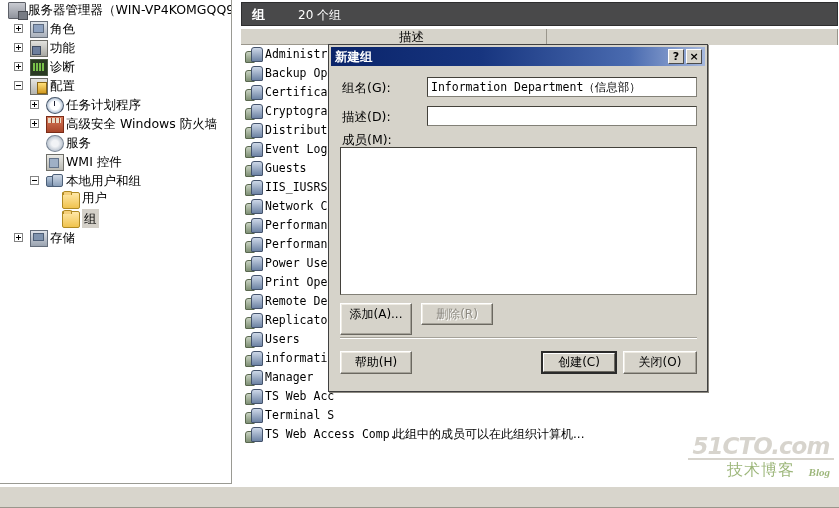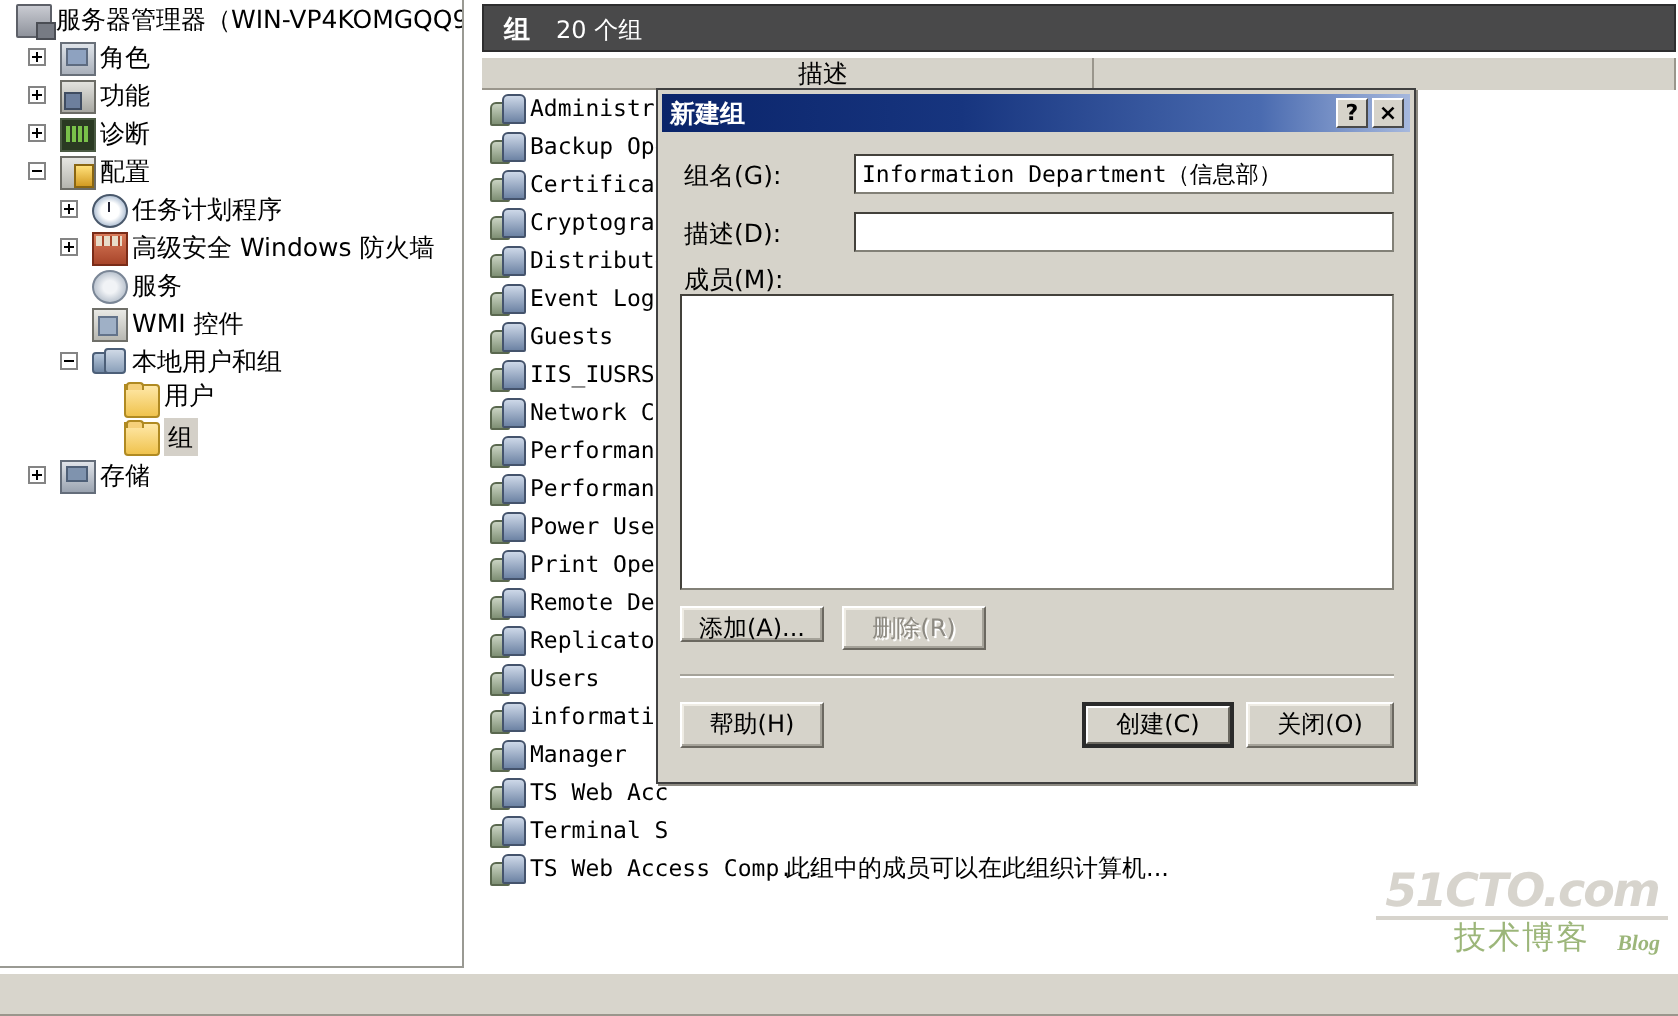--- a/index.html
+++ b/index.html
@@ -135,21 +135,21 @@
     border: 1px solid #2e2e2f;
     box-sizing: border-box;
     color: #ffffff;
     font-family: "DejaVu Sans", "Liberation Sans", sans-serif;
   }
   #list-title .t1 {
     position: absolute; left: 10px; top: 3px;
     font-size: 13px; font-weight: bold;
   }
   #list-title .t2 {
-    position: absolute; left: 36px; top: 4px;
+    position: absolute; left: 56px; top: 4px;
     font-size: 12px;
   }
   #col-header {
     position: absolute;
     left: 1px; top: 28px;
     width: 597px; height: 17px;
     background: #d6d3ca;
     border-top: 1px solid #ffffff;
     border-bottom: 1px solid #9a968c;
     box-sizing: border-box;
@@ -547,21 +547,21 @@
 
     <span class="dlg-label" style="left:13px; top:35px;">组名(G):</span>
     <div class="dlg-input" style="left:98px; top:32px; width:270px; height:20px;">Information Department（信息部）</div>
 
     <span class="dlg-label" style="left:13px; top:64px;">描述(D):</span>
     <div class="dlg-input" style="left:98px; top:61px; width:270px; height:20px;"></div>
 
     <span class="dlg-label" style="left:13px; top:87px;">成员(M):</span>
     <div id="members-box"></div>
 
-    <div class="dlg-btn" style="left:11px; top:258px; width:72px; height:18px; line-height:20px;">添加(A)...</div>
+    <div class="dlg-btn" style="left:11px; top:258px; width:72px; height:32px; line-height:20px;">添加(A)...</div>
     <div class="dlg-btn disabled" style="left:92px; top:258px; width:72px; height:22px; line-height:20px;">删除(R)</div>
 
     <div id="dlg-sep"></div>
 
     <div class="dlg-btn" style="left:11px; top:306px; width:72px; height:23px; line-height:21px;">帮助(H)</div>
     <div class="dlg-btn default" style="left:212px; top:306px; width:76px; height:23px;">
       <span style="line-height:17px;">创建(C)</span>
     </div>
     <div class="dlg-btn" style="left:294px; top:306px; width:74px; height:23px; line-height:21px;">关闭(O)</div>
   </div>

